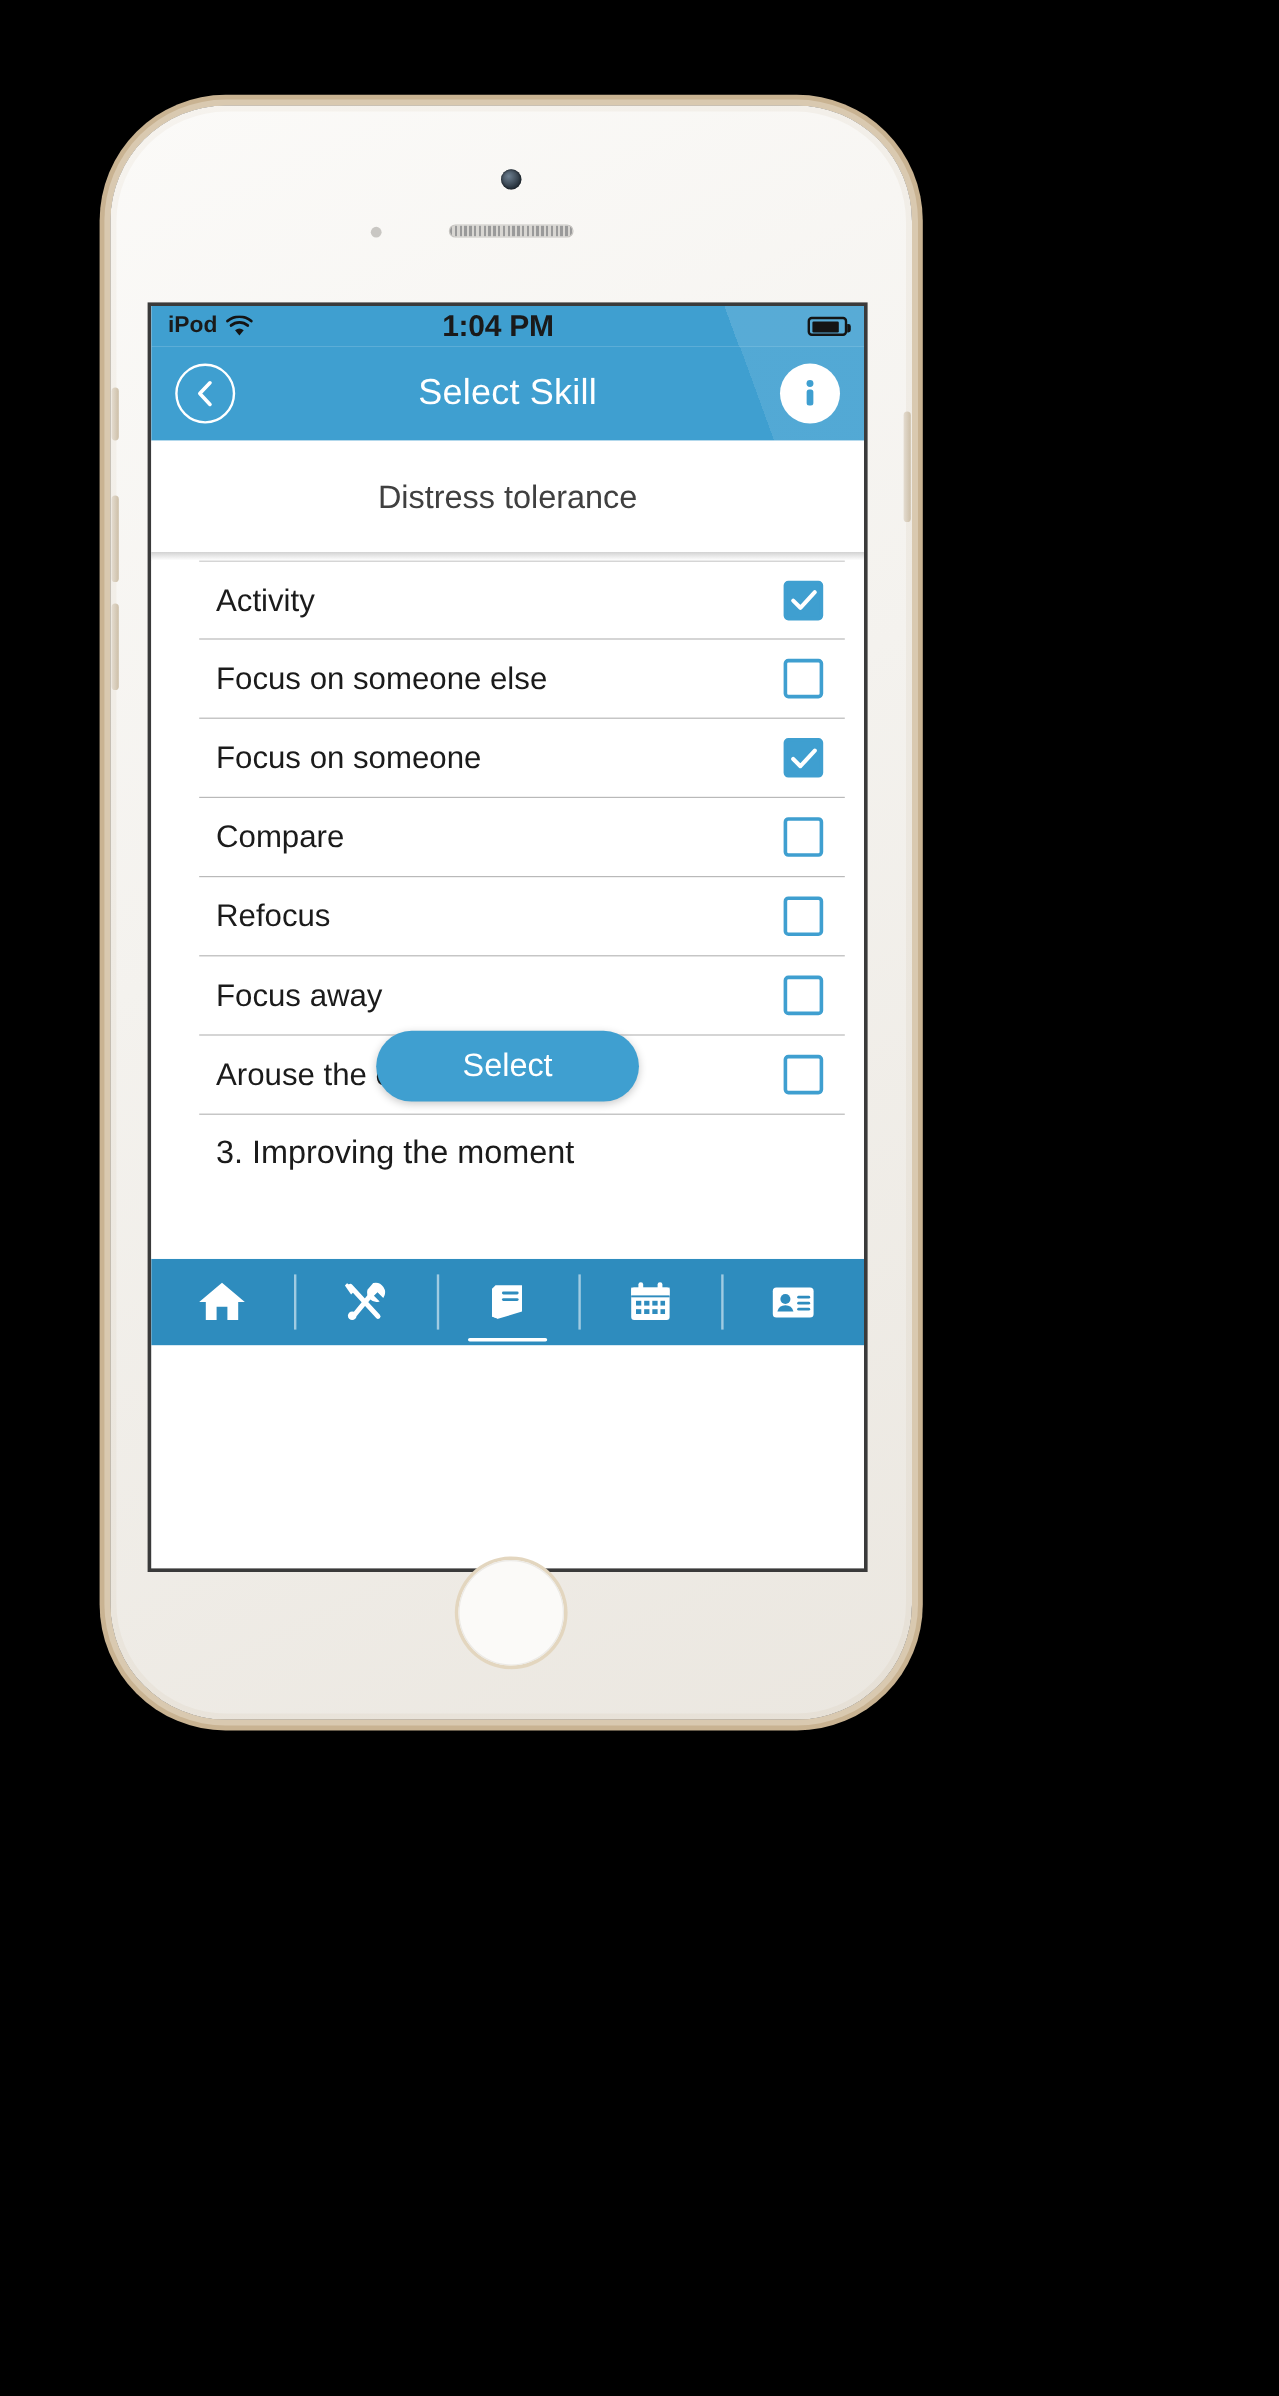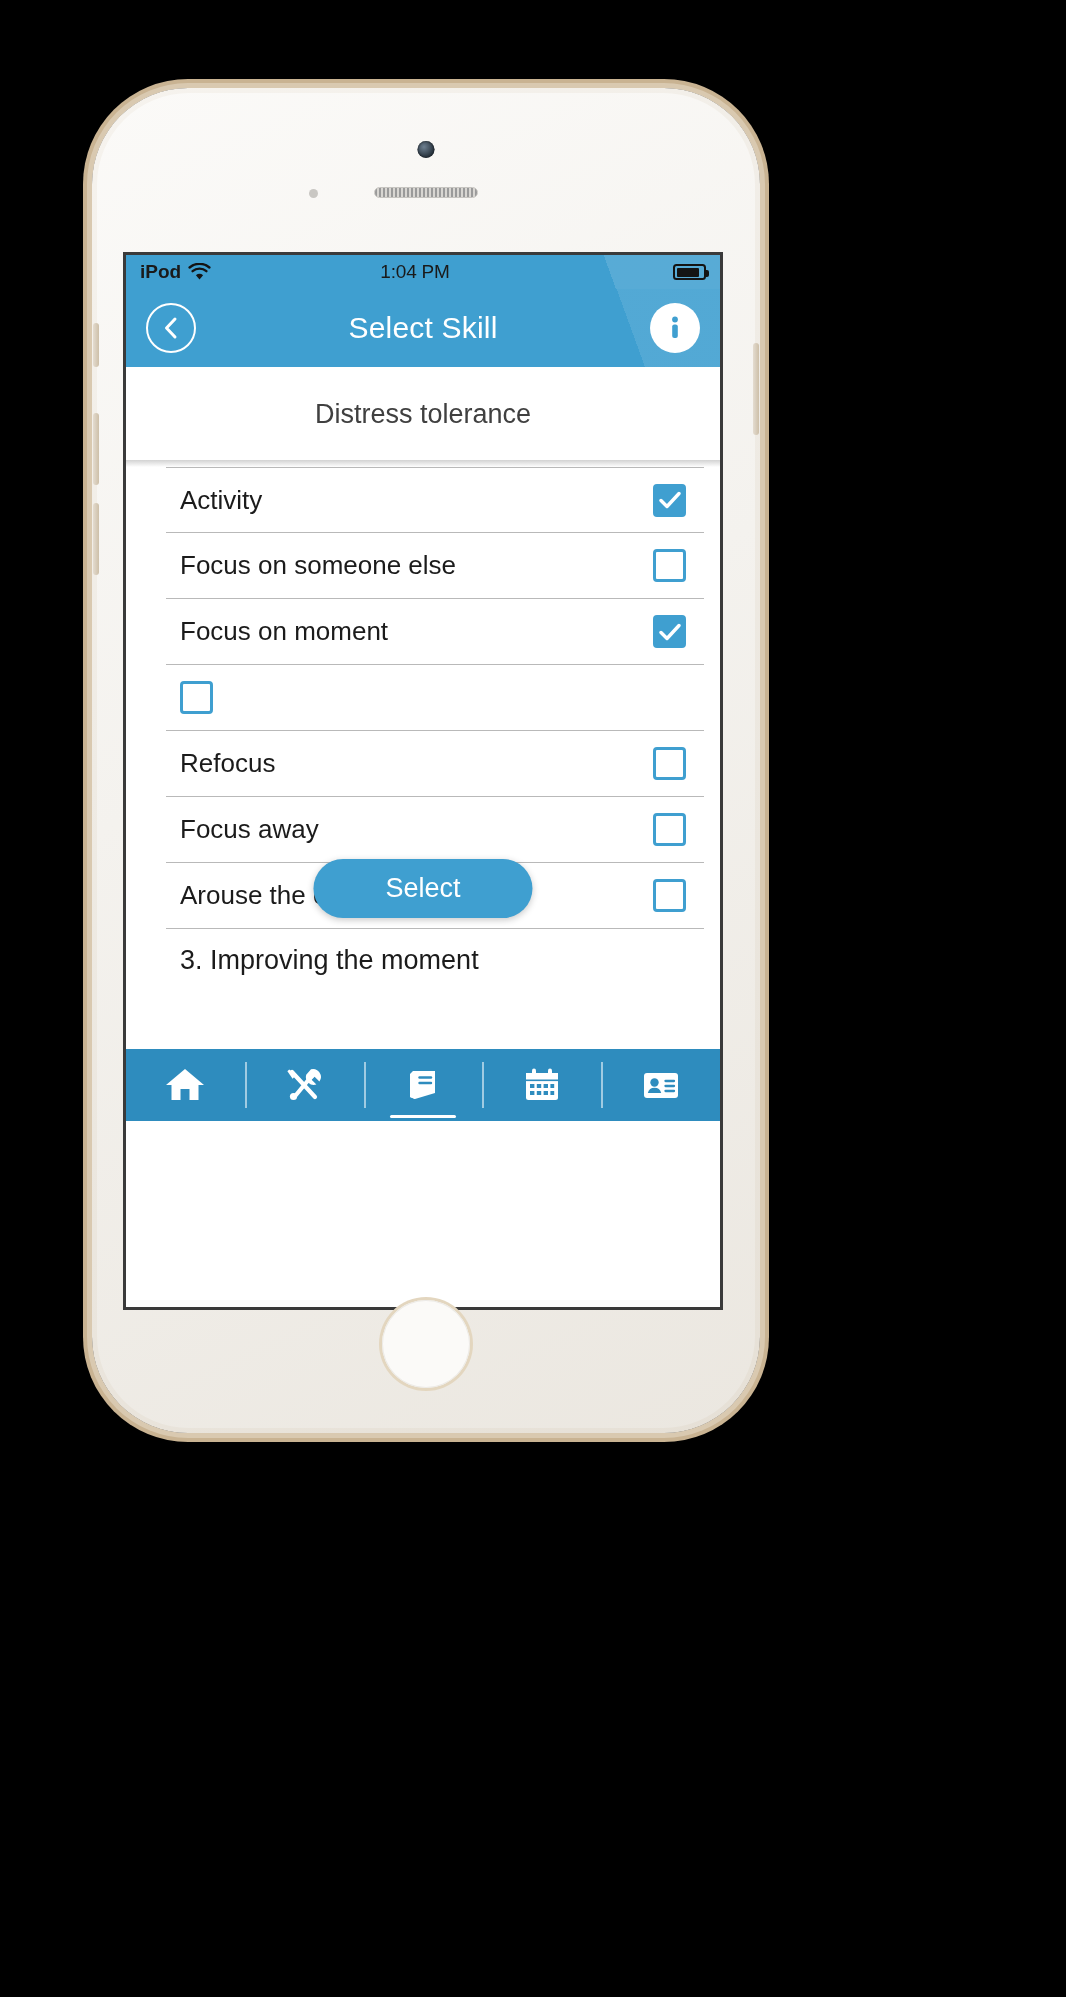--- a/index.html
+++ b/index.html
@@ -74,21 +74,21 @@
   }
   #status-bar::after {
     content:""; position:absolute; right:0; top:0;
     width:230px; height:100%;
     background: linear-gradient(250deg, rgba(255,255,255,.13) 0%, rgba(255,255,255,.13) 48%, transparent 48%);
     pointer-events:none;
   }
   #status-left { display:flex; align-items:center; gap:7px; }
   #status-center {
     position:absolute; left:0; right:16px; text-align:center;
-    font-size:19px; font-weight:normal; letter-spacing:-.2px;
+    font-size:25px; font-weight:bold; letter-spacing:-.2px;
   }
   #status-right { margin-left:auto; display:flex; align-items:center; z-index:2; }
   .wifi-glyph { display:block; }
   .battery {
     width:33px; height:16px; border:2px solid #141414; border-radius:3.5px;
     position:relative; padding:1.5px;
   }
   .battery::after {
     content:""; position:absolute; right:-5px; top:4px;
     width:3px; height:7px; background:#141414; border-radius:0 2px 2px 0;
@@ -253,29 +253,30 @@
           </div>
 
           <div class="list-row">
             <span class="row-label">Focus on someone else</span>
             <div class="checkbox">
               
             </div>
           </div>
 
           <div class="list-row">
-            <span class="row-label">Focus on moment</span>
+            <span class="row-label">Focus on someone</span>
             <div class="checkbox checked">
               <svg class="check-glyph" width="22" height="18" viewBox="0 0 22 18">
                 <path d="M2 9.5 L8 15.5 L20 2.5" stroke="#fff" stroke-width="3.4" fill="none" stroke-linecap="round" stroke-linejoin="round"></path>
               </svg>
             </div>
           </div>
 
           <div class="list-row">
+            <span class="row-label">Compare</span>
             <div class="checkbox">
               
             </div>
           </div>
 
           <div class="list-row">
             <span class="row-label">Refocus</span>
             <div class="checkbox">
               
             </div>

